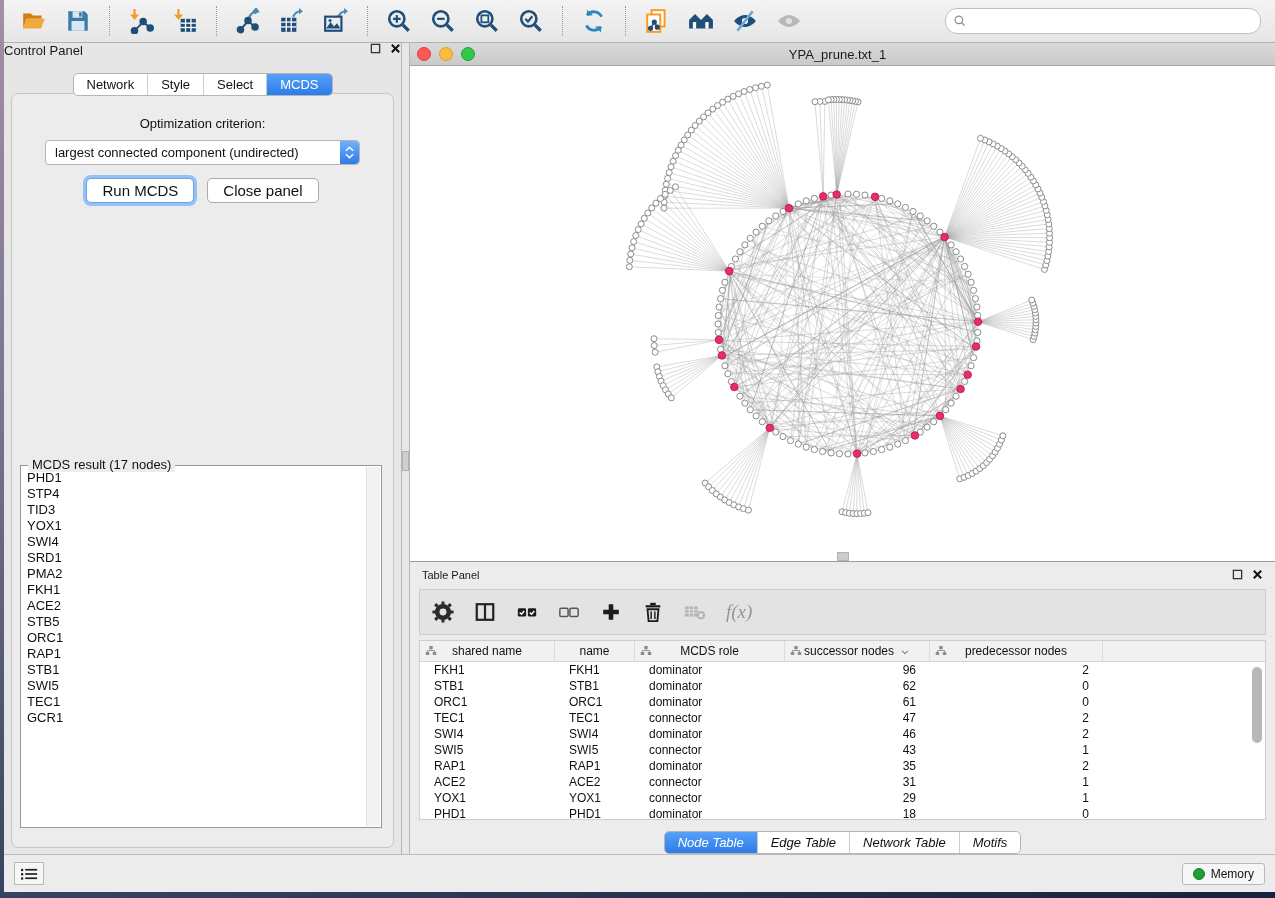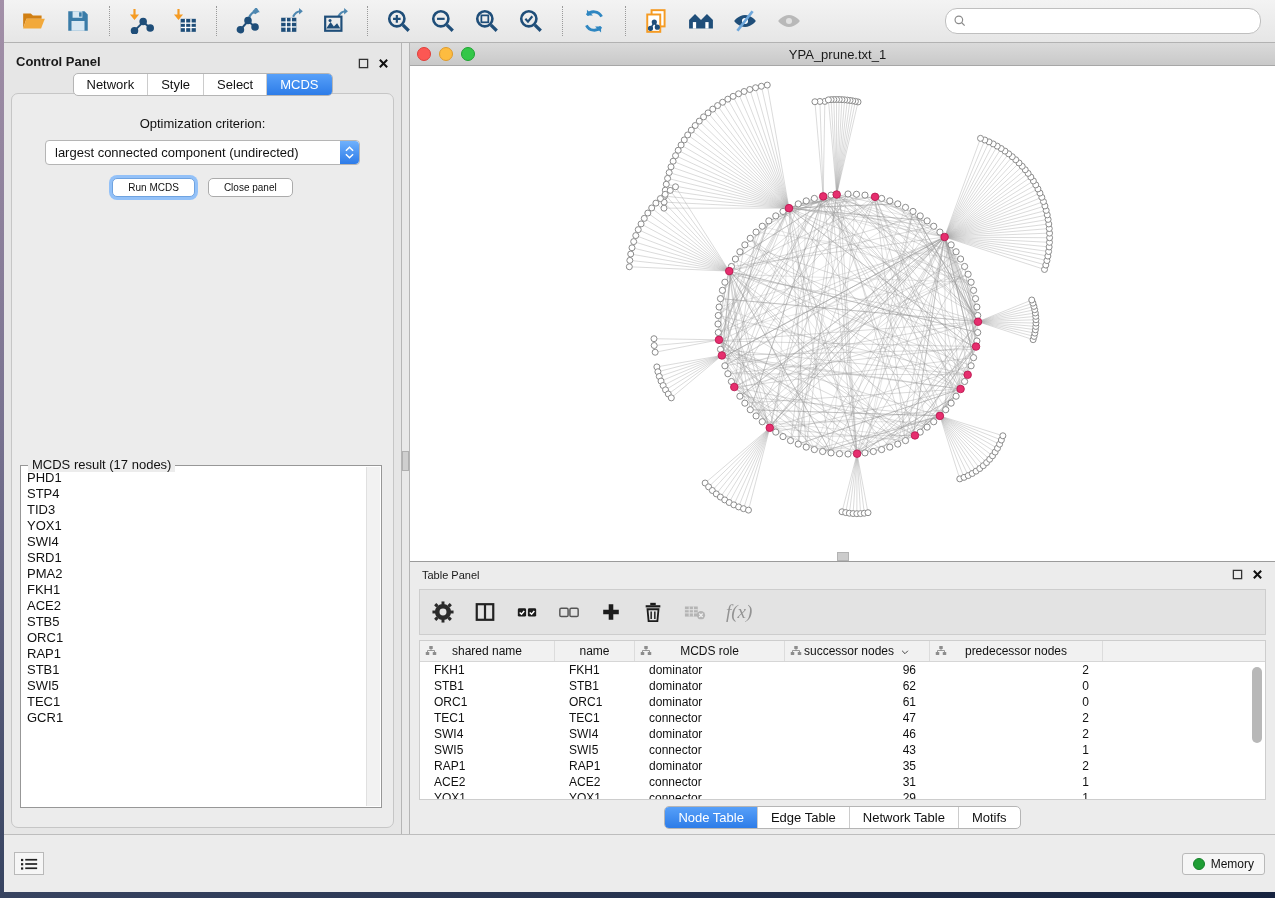--- a/index.html
+++ b/index.html
@@ -17,40 +17,40 @@
   .tb-btn.disabled{opacity:.55;}
   .tb-sep{width:0;height:30px;border-left:1px dotted #9a9a9a;margin:0 9px;}
   .searchbox{margin-left:auto;margin-right:6px;width:300px;height:24px;background:#fff;border:1px solid #bfbfbf;
     border-radius:12px;display:flex;align-items:center;padding:0 7px;}
   .searchbox svg{width:14px;height:14px;}
   .searchbox input{border:none;outline:none;flex:1;font-size:12px;background:transparent;margin-left:4px;}
   
   .main{flex:1;display:flex;min-height:0;}
   
   .control-panel{width:397px;flex:0 0 auto;background:#e6e6e6;position:relative;}
-  .cp-header{height:26px;display:flex;align-items:flex-end;padding:0 12px;font-weight:bold;}
+  .cp-header{height:26px;display:flex;align-items:flex-start;padding:0 0;}
   .cp-title{font-size:13px;color:#1a1a1a;}
   .win-btns{margin-left:auto;display:flex;gap:9px;align-items:center;}
   .win-btn{width:11px;height:11px;display:flex;align-items:center;justify-content:center;cursor:pointer;}
   .seg{display:flex;background:#fff;border:1px solid #b5b5b5;border-radius:5px;overflow:hidden;width:fit-content;}
   .seg-item{padding:3px 13px;font-size:13px;color:#111;border-left:1px solid #ccc;cursor:pointer;white-space:nowrap;}
   .seg-item:first-child{border-left:none;}
   .seg-item.active{background:linear-gradient(#57a0f9,#2d7ce8);color:#fff;}
   #cp-tabs{position:absolute;top:30px;left:50%;transform:translateX(-50%);z-index:3;}
   .cp-body{position:absolute;left:7px;right:7px;top:50px;bottom:6px;background:#ececec;
     border:1px solid #c6c6c6;border-radius:7px;}
   .opt-label{text-align:center;margin-top:22px;font-size:13px;color:#111;}
   .dropdown{margin:9px auto 0;width:313px;height:23px;background:#fff;border:1px solid #b5b5b5;border-radius:4px;
     display:flex;align-items:center;cursor:pointer;}
   .dd-text{flex:1;padding:0 9px;font-size:13px;color:#111;white-space:nowrap;overflow:hidden;}
   .dd-stepper{width:19px;height:23px;background:linear-gradient(#6fb1fc,#2d7be8);border-radius:0 4px 4px 0;
     display:flex;flex-direction:column;align-items:center;justify-content:center;gap:1px;}
   .dd-stepper svg{width:9px;height:6px;}
   .btn-row{display:flex;justify-content:center;gap:13px;margin-top:13px;}
-  .btn{background:#fff;border:1px solid #ababab;border-radius:5px;padding:3px 15px;font-size:10px;color:#111;cursor:pointer;}
+  .btn{background:#fff;border:1px solid #ababab;border-radius:5px;padding:3px 15px;font-size:15px;color:#111;cursor:pointer;}
   .btn.focused{box-shadow:0 0 0 3px #93c1f8;border-color:#6fa3e0;}
   .result-box{position:absolute;left:8px;right:11px;top:371px;bottom:19px;background:#fff;border:1px solid #979797;}
   .result-legend{position:absolute;top:-9px;left:7px;background:#ececec;padding:0 4px;font-size:13px;color:#111;}
   .result-list{position:absolute;left:6px;top:4px;right:18px;bottom:4px;font-size:13px;line-height:16px;color:#111;overflow:hidden;}
   .result-scroll{position:absolute;right:1px;top:1px;bottom:1px;width:13px;background:#f2f2f2;border-left:1px solid #e0e0e0;}
   
   .v-splitter{width:7px;flex:0 0 auto;background:#e8e8e8;border-left:1px solid #b5b5b5;border-right:1px solid #b5b5b5;position:relative;cursor:col-resize;}
   .v-handle{position:absolute;top:408px;left:0;width:5px;height:18px;background:#cfcfcf;border:1px solid #b0b0b0;}
   
   .right-col{flex:1;display:flex;flex-direction:column;min-width:0;}
@@ -80,24 +80,24 @@
   .th{position:relative;display:flex;align-items:center;justify-content:center;font-size:12px;color:#111;
     border-right:1px solid #dcdcdc;box-sizing:border-box;cursor:pointer;}
   .th .tree{position:absolute;left:5px;top:4px;width:12px;height:12px;}
   .th .chev{margin-left:6px;width:10px;height:10px;}
   .tr{display:flex;height:16px;align-items:center;font-size:12px;color:#111;}
   .td{box-sizing:border-box;white-space:nowrap;overflow:hidden;}
   .td.left{padding-left:14px;text-align:left;}
   .td.right{padding-right:14px;text-align:right;}
   .tbl-scroll{position:absolute;right:2px;top:22px;bottom:2px;width:12px;background:#fff;}
   .tbl-thumb{position:absolute;left:1px;right:1px;top:4px;height:76px;background:#b8b8b8;border-radius:6px;}
-  .tp-tabs{height:34px;display:flex;justify-content:center;align-items:center;flex:0 0 auto;}
+  .tp-tabs{height:34px;display:flex;justify-content:center;align-items:flex-end;flex:0 0 auto;font-style:italic;}
   
   .status-bar{height:33px;background:#ececec;border-top:1px solid #bdbdbd;display:flex;align-items:center;
-    padding:12px 10px;flex:0 0 auto;}
+    padding:2px 10px;flex:0 0 auto;}
   .list-btn{width:28px;height:21px;background:#f6f6f6;border:1px solid #b9b9b9;display:flex;align-items:center;justify-content:center;cursor:pointer;}
   .memory-btn{margin-left:auto;background:#f6f6f6;border:1px solid #b9b9b9;border-radius:3px;padding:3px 10px;
     font-size:12px;color:#111;display:flex;align-items:center;gap:6px;cursor:pointer;}
   .memory-dot{width:10px;height:10px;border-radius:50%;background:#1f9e35;border:1px solid #15802a;}
 </style>
 </head>
 <body>
 
 <div class="app">
 

